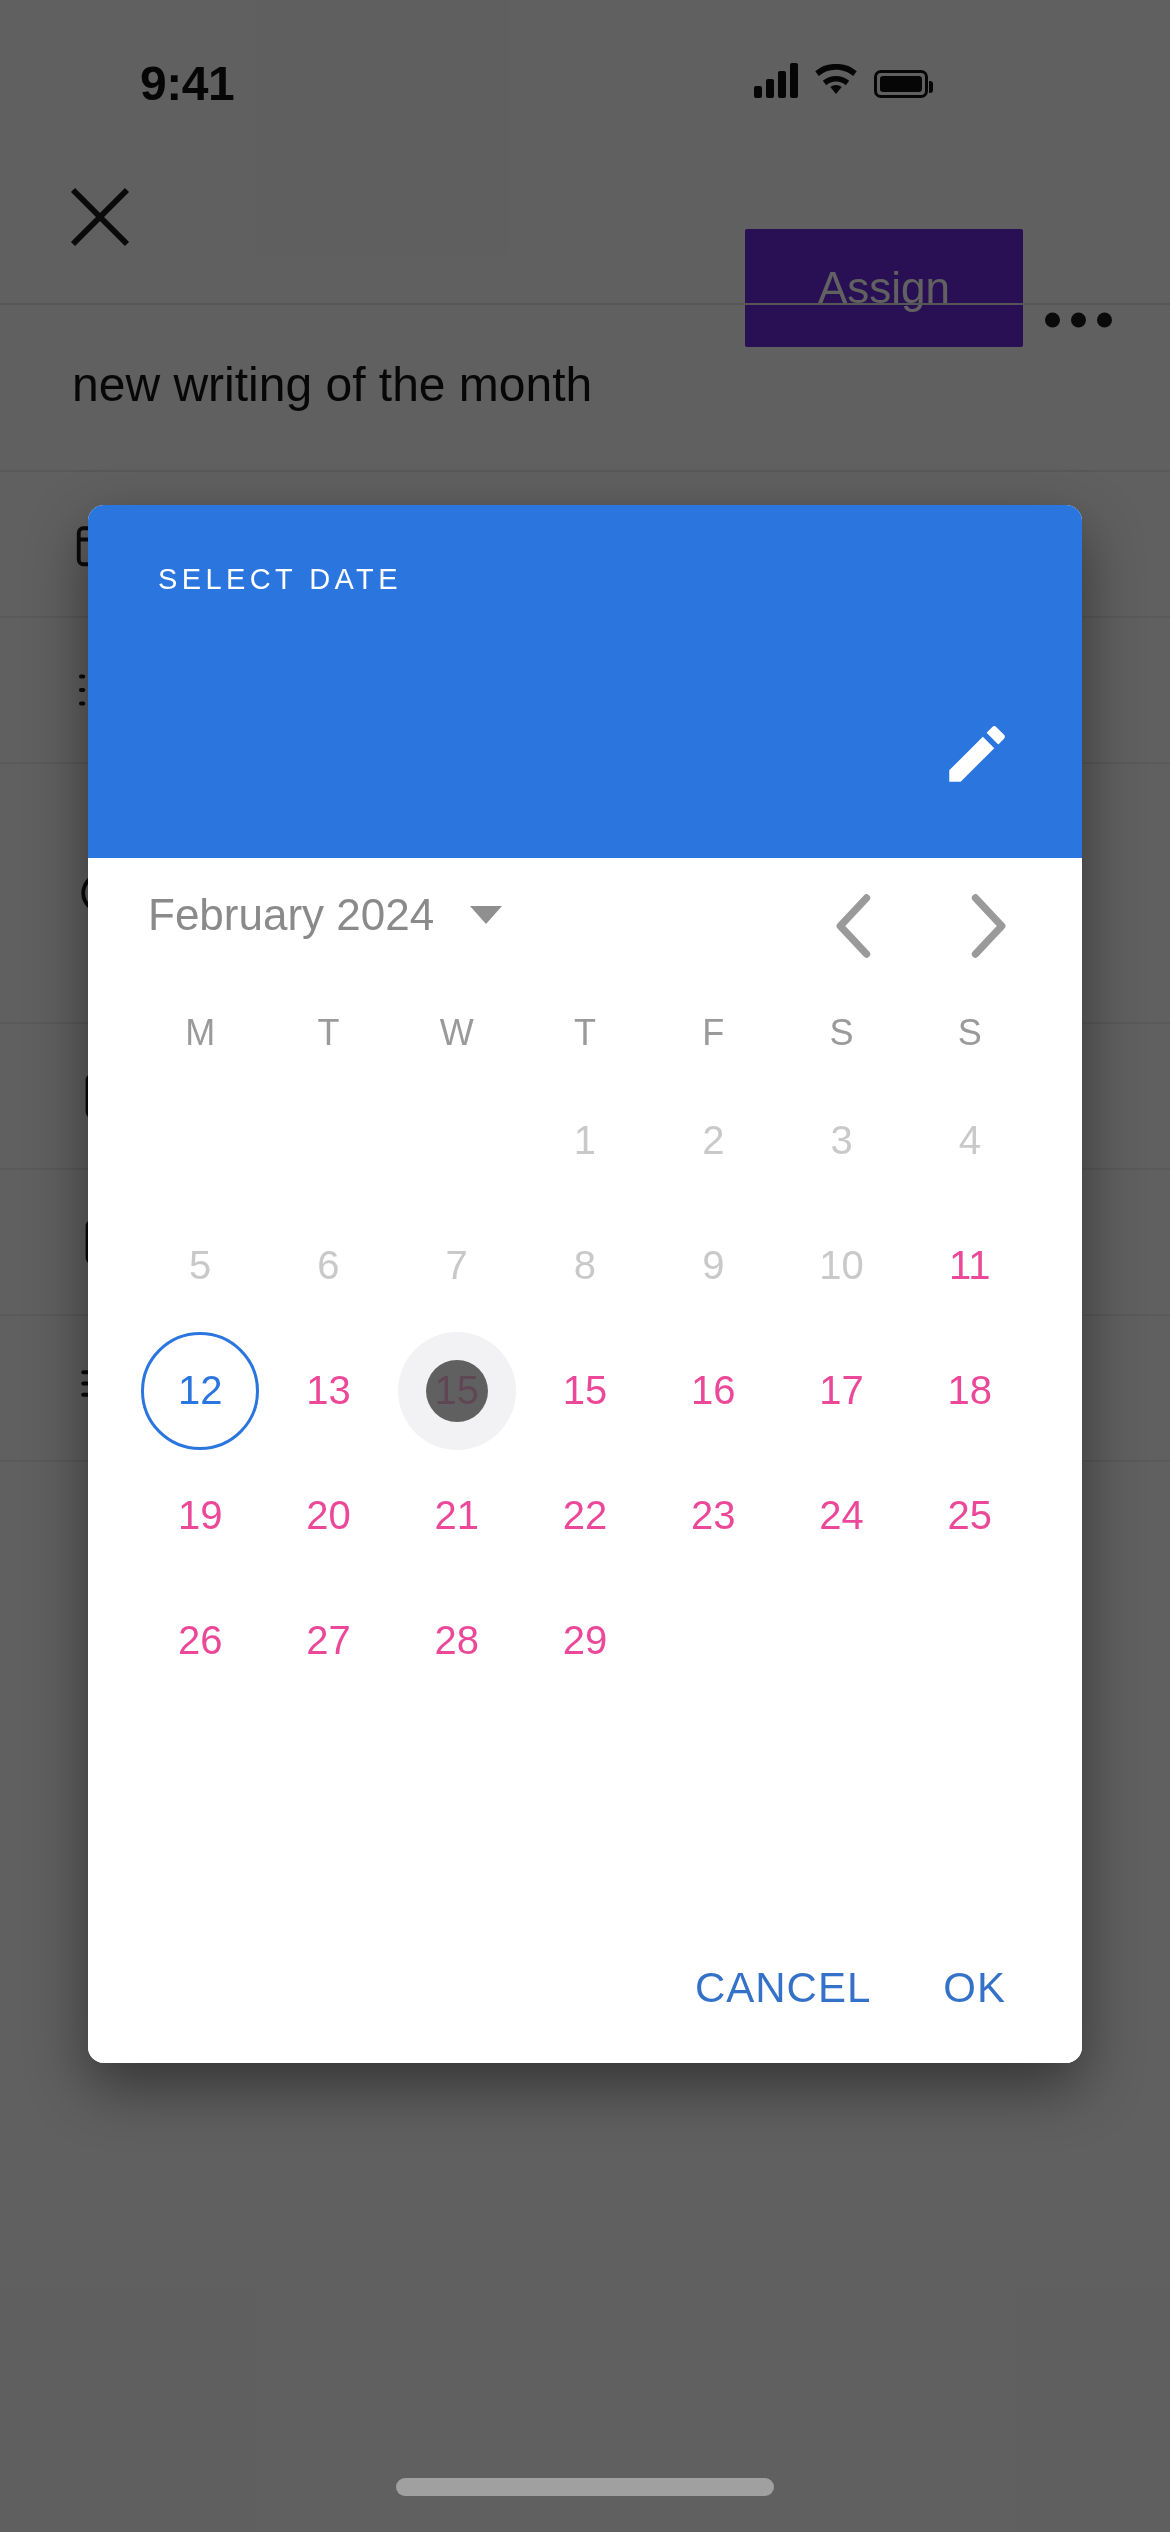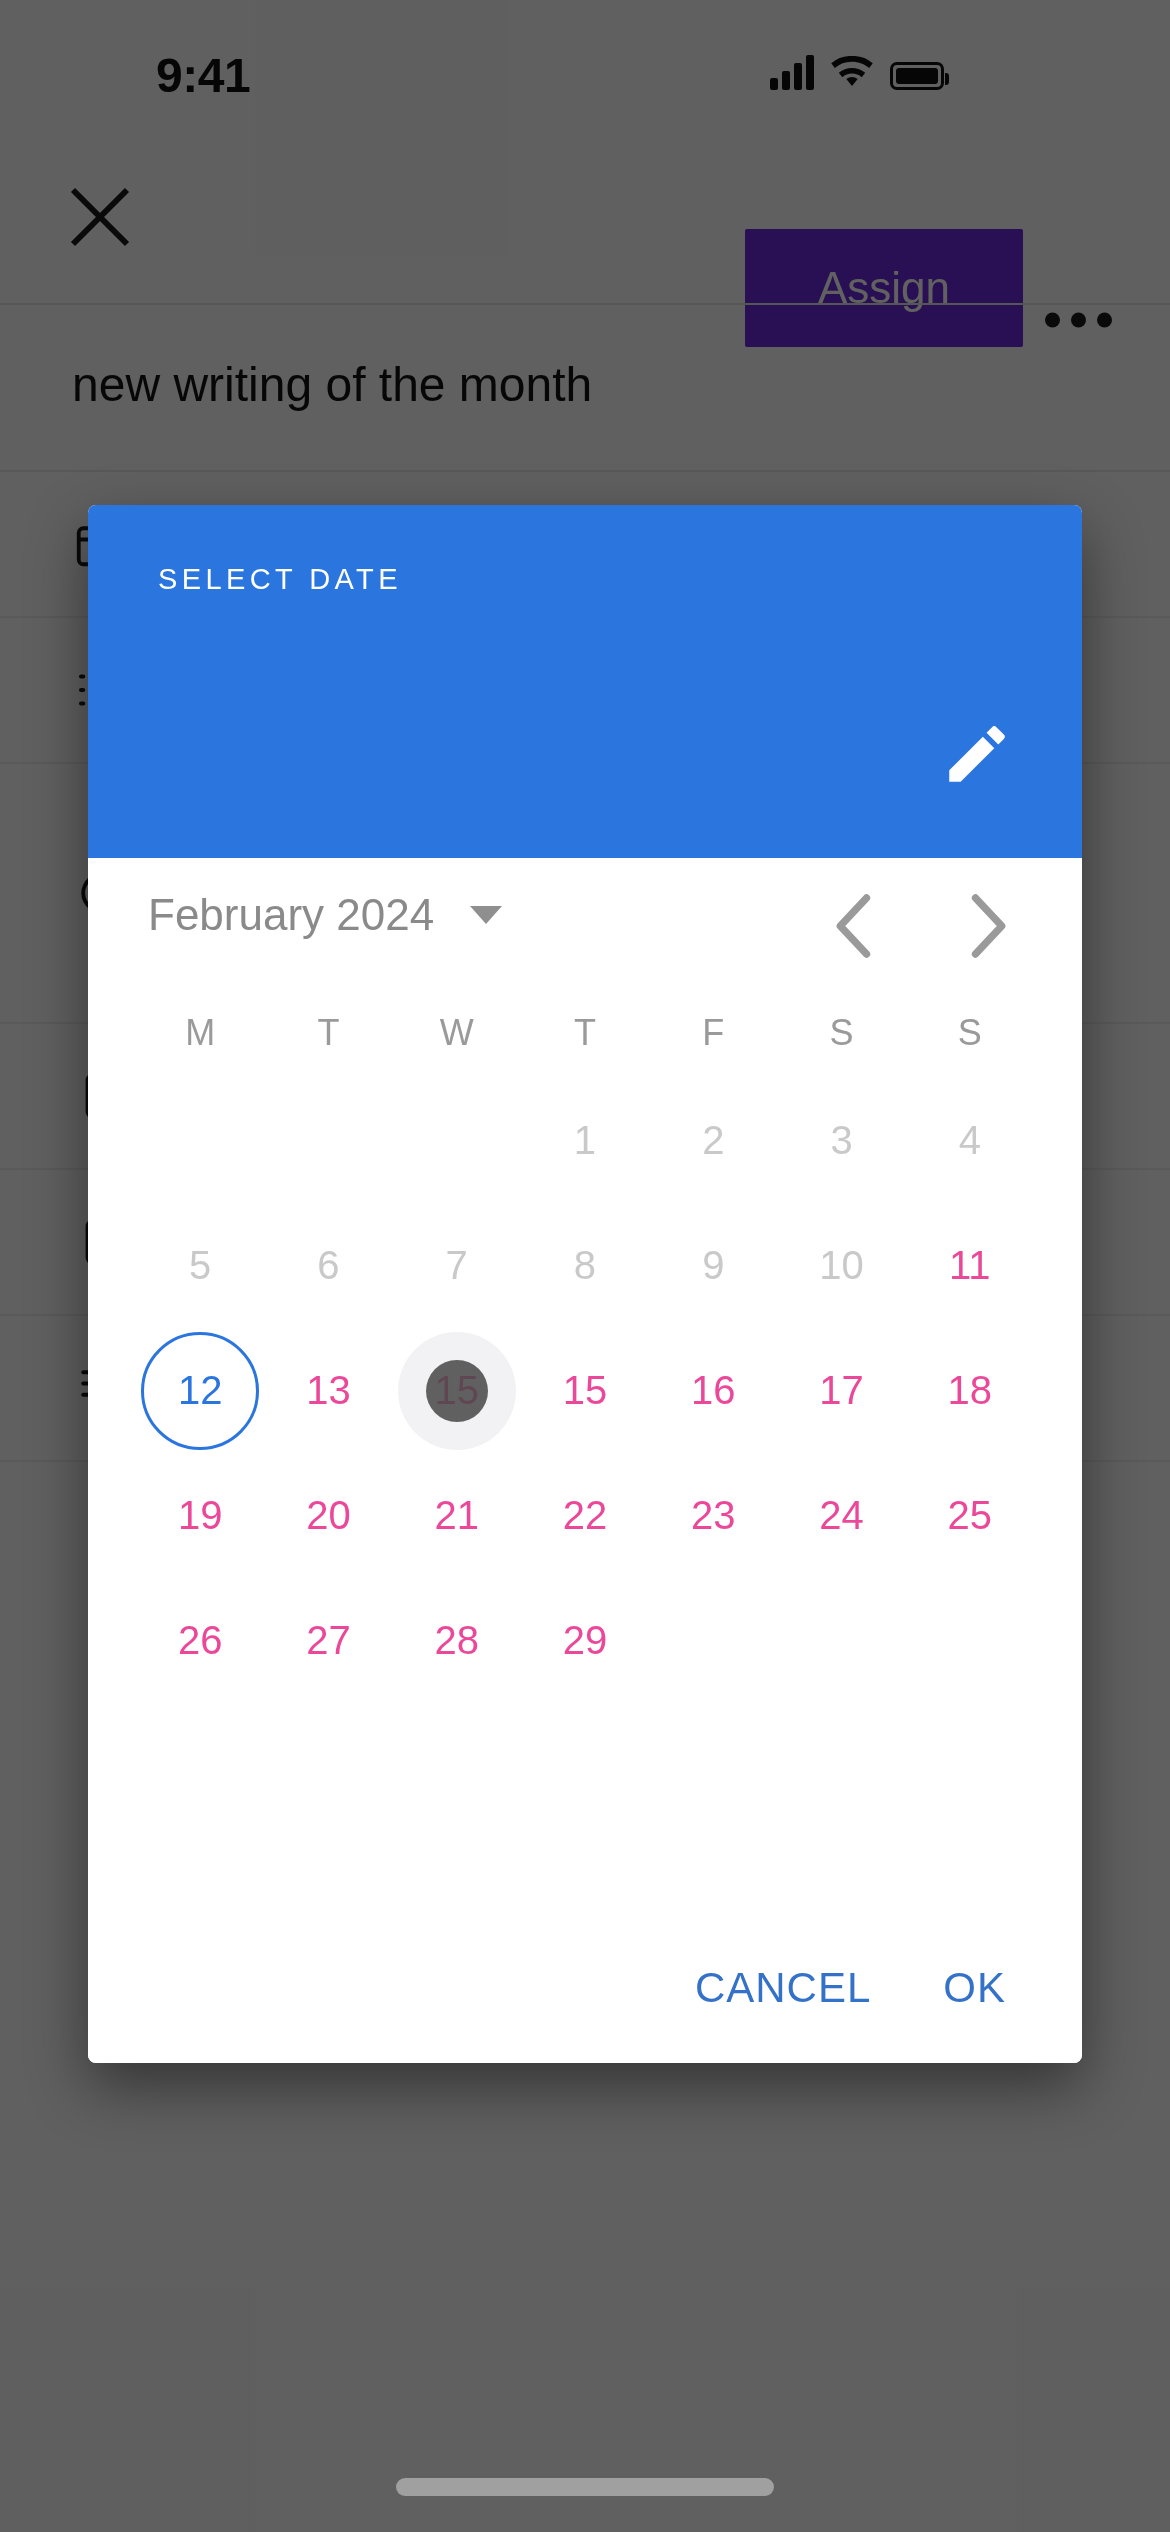--- a/index.html
+++ b/index.html
@@ -9,21 +9,21 @@
     background:#2f2f2f;
     position:relative;
     overflow:hidden;
     -webkit-font-smoothing:antialiased;
   }
 
   
   #app-screen { position:absolute; inset:0; background:#fbfbfb; }
 
   
-  #status-bar { position:absolute; top:0; left:0; width:1048px; height:128px;margin-left:16px; }
+  #status-bar { position:absolute; top:8px; left:0; width:1048px; height:128px; }
   #status-time {
     position:absolute; left:140px; top:48px;
     font-size:48px; font-weight:600; color:#121212; letter-spacing:-0.5px;
   }
   #status-icons { position:absolute; right:120px; top:54px; display:flex; align-items:flex-end; gap:16px; }
   .sig-bars { display:flex; align-items:flex-end; gap:4px; height:36px; }
   .sig-bars i { display:block; width:8px; background:#121212; border-radius:2px; }
   .sig-bars i:nth-child(1){height:12px;} .sig-bars i:nth-child(2){height:19px;}
   .sig-bars i:nth-child(3){height:27px;} .sig-bars i:nth-child(4){height:35px;}
   .wifi { width:44px; height:34px; position:relative; }
@@ -57,21 +57,21 @@
   .bg-row { position:absolute; left:0; width:1170px; border-bottom:2px solid #ececec; }
   .bg-row .bg-icon { position:absolute; left:72px; top:50%; transform:translateY(-50%); width:54px; height:54px; }
   .bg-row .bg-icon svg { width:100%; height:100%; display:block; }
 
   
   #scrim { position:absolute; inset:0; background:rgba(0,0,0,0.62); }
 
   
   #date-dialog {
     position:absolute; left:88px; top:505px; width:994px; height:1558px;
-    background:#ffffff; border-radius:8px; overflow:hidden;
+    background:#ffffff; border-radius:16px; overflow:hidden;
     box-shadow:0 24px 60px rgba(0,0,0,0.45);
   }
   #dialog-header { position:relative; width:100%; height:353px; background:#2b75df; }
   #dialog-header-label {
     position:absolute; left:70px; top:58px;
     color:#ffffff; font-size:29px; letter-spacing:4.4px; font-weight:500;
   }
   #edit-date-btn {
     position:absolute; right:68px; top:212px; width:74px; height:74px;
     background:transparent; border:none; cursor:pointer; padding:0;

